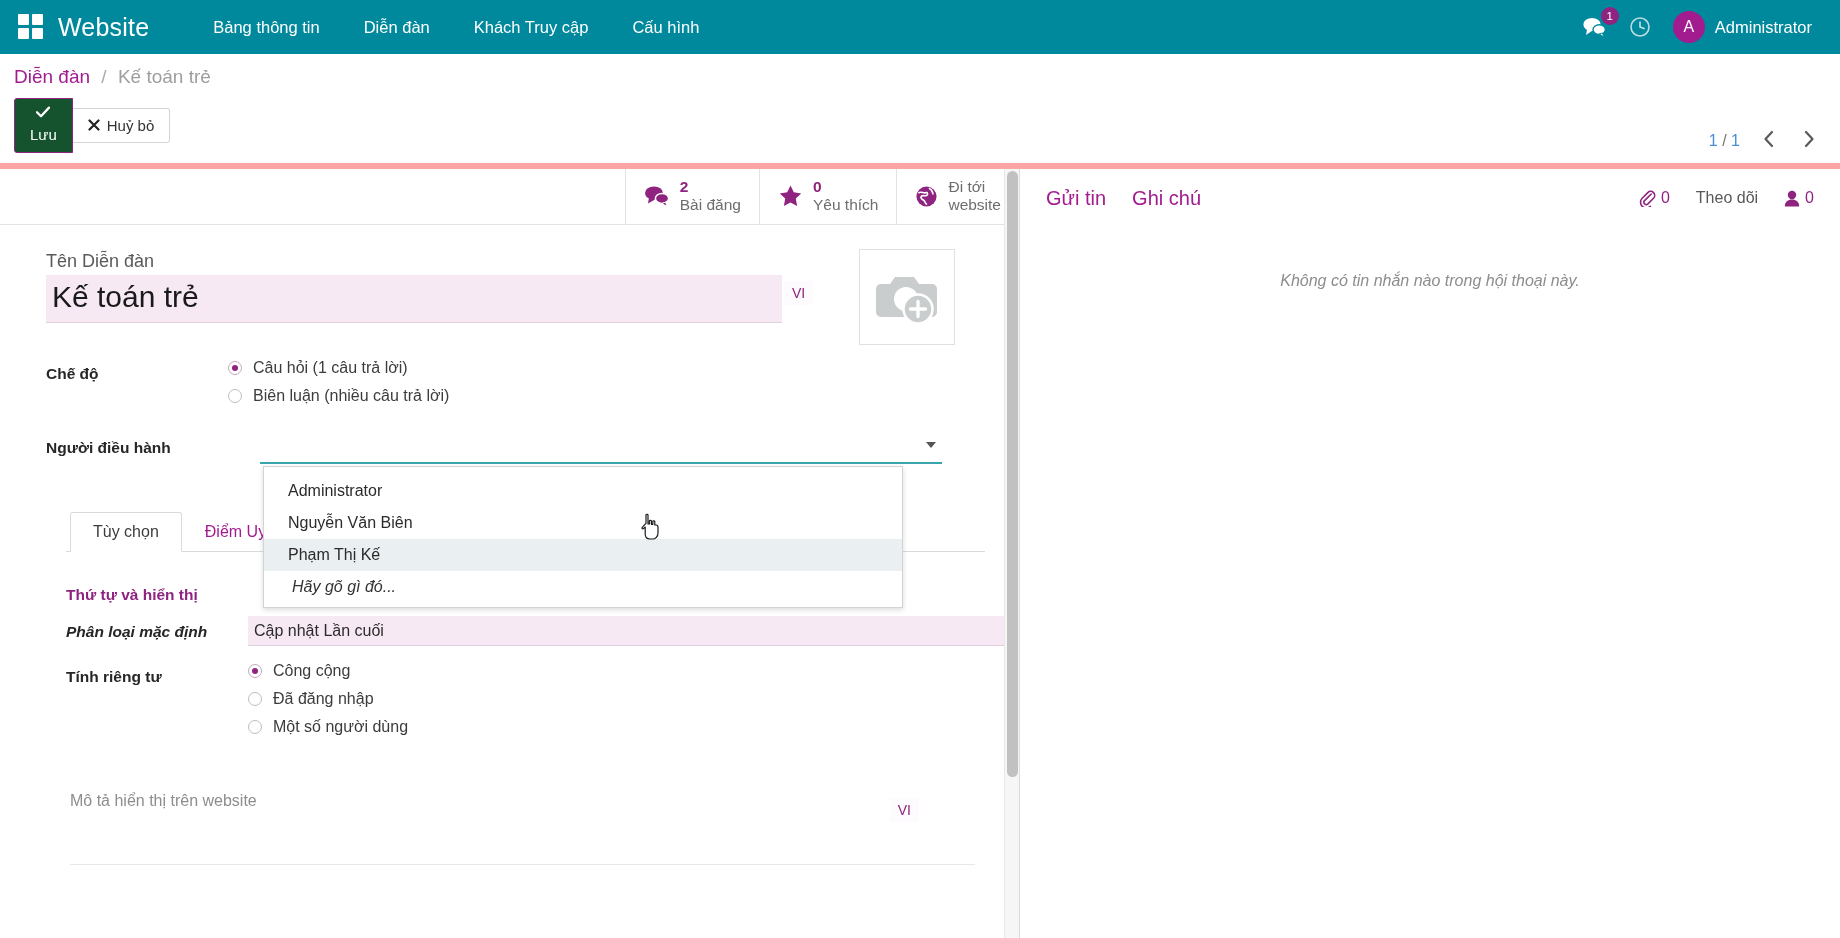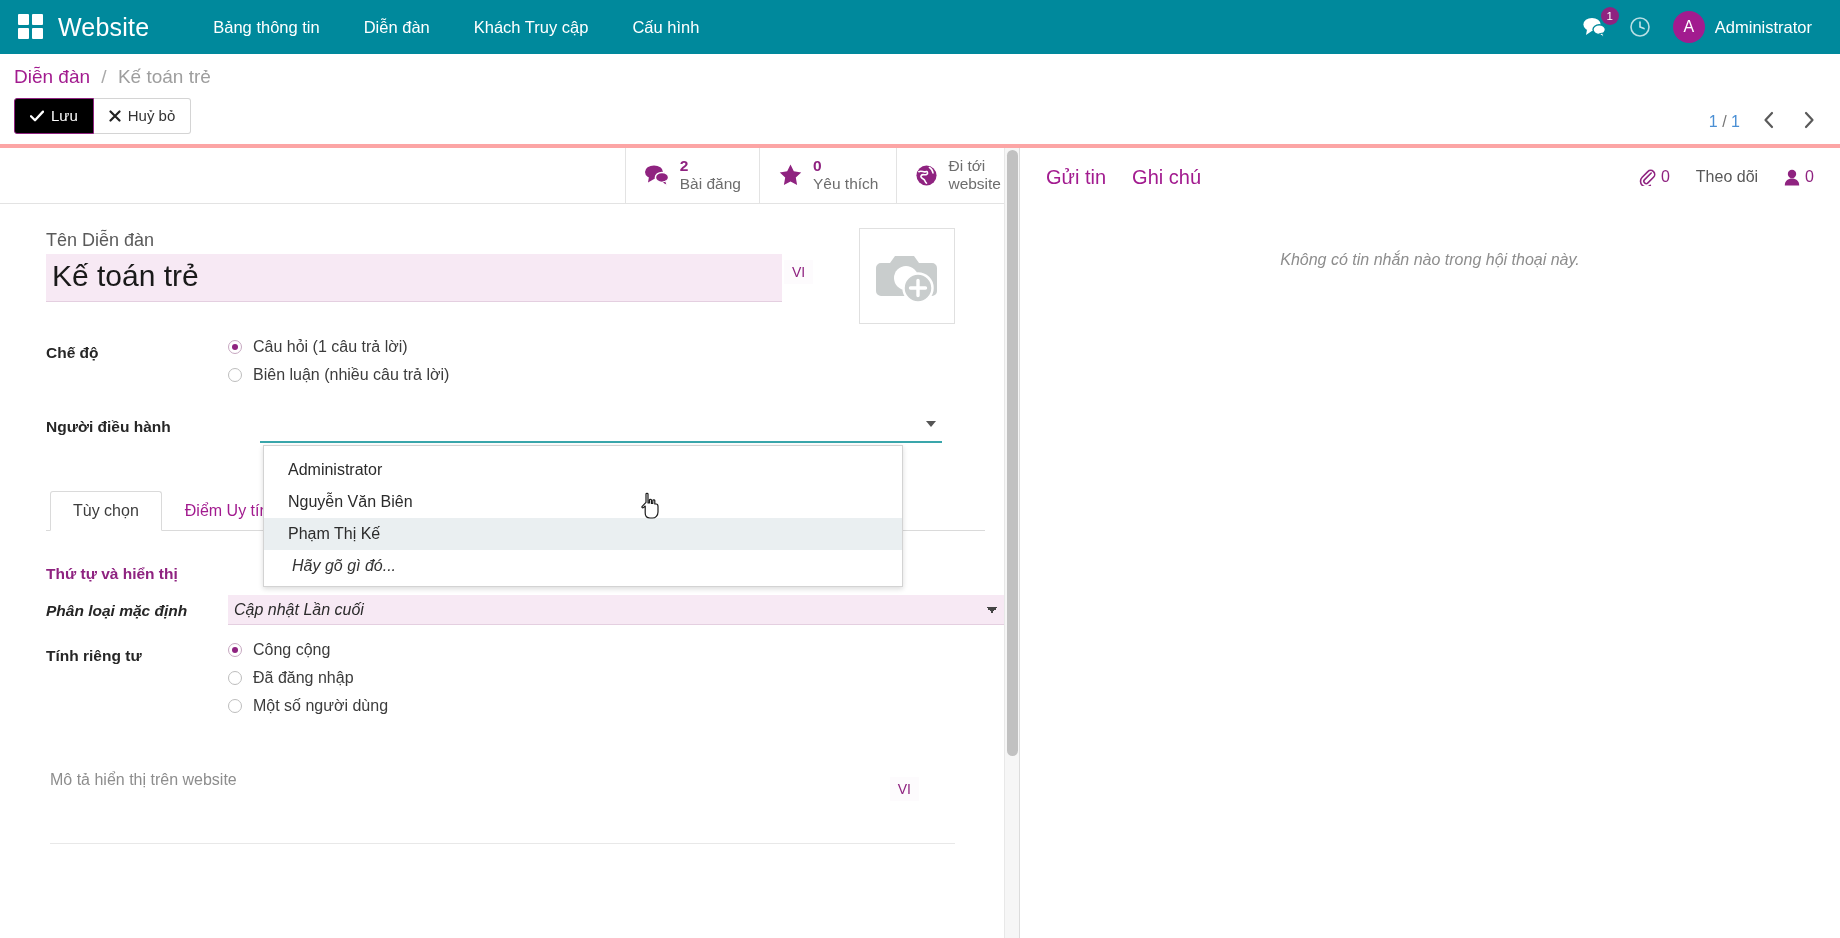--- a/index.html
+++ b/index.html
@@ -74,21 +74,21 @@
     background: #a21b8f;
     color: #fff;
     font-size: 16px;
     display: flex; align-items: center; justify-content: center;
   }
   .user-name { font-size: 16.5px; }
 
   
   .control-panel {
     background: #ffffff;
-    border-bottom: 4px solid #fca5a5;
+    border-bottom: 6px solid #fca5a5;
     padding: 12px 16px 10px 14px;
     position: relative;
   }
   .breadcrumb {
     font-size: 19px;
     margin-bottom: 10px;
   }
   .bc-link { color: #a21b8f; cursor: pointer; }
   .bc-sep { color: #aaa; margin: 0 6px; }
   .bc-current { color: #9e9e9e; }
@@ -97,24 +97,25 @@
     font-size: 15px;
     padding: 7px 15px;
     border: 1px solid transparent;
     cursor: pointer;
     display: inline-flex;
     align-items: center;
     gap: 7px;
     line-height: 1.3;
   }
   .btn-save {
-    background: #000000;
+    background: #14532d;
     color: #fff;
     border-color: #8f2380;
     border-radius: 3px 0 0 3px;
+    flex-direction: column;
   }
   .btn-cancel {
     background: #fff;
     color: #333;
     border-color: #d4d4d4;
     border-left: none;
     border-radius: 0 3px 3px 0;
   }
   .pager {
     position: absolute;
@@ -290,21 +291,21 @@
     padding-left: 28px;
   }
   .cursor-hand {
     position: absolute;
     left: 380px; top: 76px;
     pointer-events: none;
     z-index: 60;
   }
 
   
-  .notebook { margin-top: 48px; padding-left: 0; }
+  .notebook { margin-top: 48px; padding-left: 0; margin-left: 20px; }
   .tabs {
     display: flex;
     border-bottom: 1px solid #dadada;
     padding-left: 4px;
   }
   .tab {
     font-size: 16px;
     padding: 10px 22px;
     cursor: pointer;
     color: #a21b8f;
@@ -338,21 +339,20 @@
     appearance: none;
     background-image:
       linear-gradient(45deg, transparent 50%, #444 50%),
       linear-gradient(135deg, #444 50%, transparent 50%);
     background-position:
       calc(100% - 18px) calc(50% + 1px),
       calc(100% - 12px) calc(50% + 1px);
     background-size: 6px 6px, 6px 6px;
     background-repeat: no-repeat;
     cursor: pointer;
-    font-style: italic;
   }
   .desc-area { margin-top: 46px; padding-left: 4px; }
   .desc-row { display: flex; justify-content: space-between; align-items:flex-start;}
   .desc-ph { font-size: 16px; color: #8d8d8d; }
   .desc-line {
     border-bottom: 1px solid #e8e8e8;
     margin-top: 42px;
     width: 905px;
   }
 

